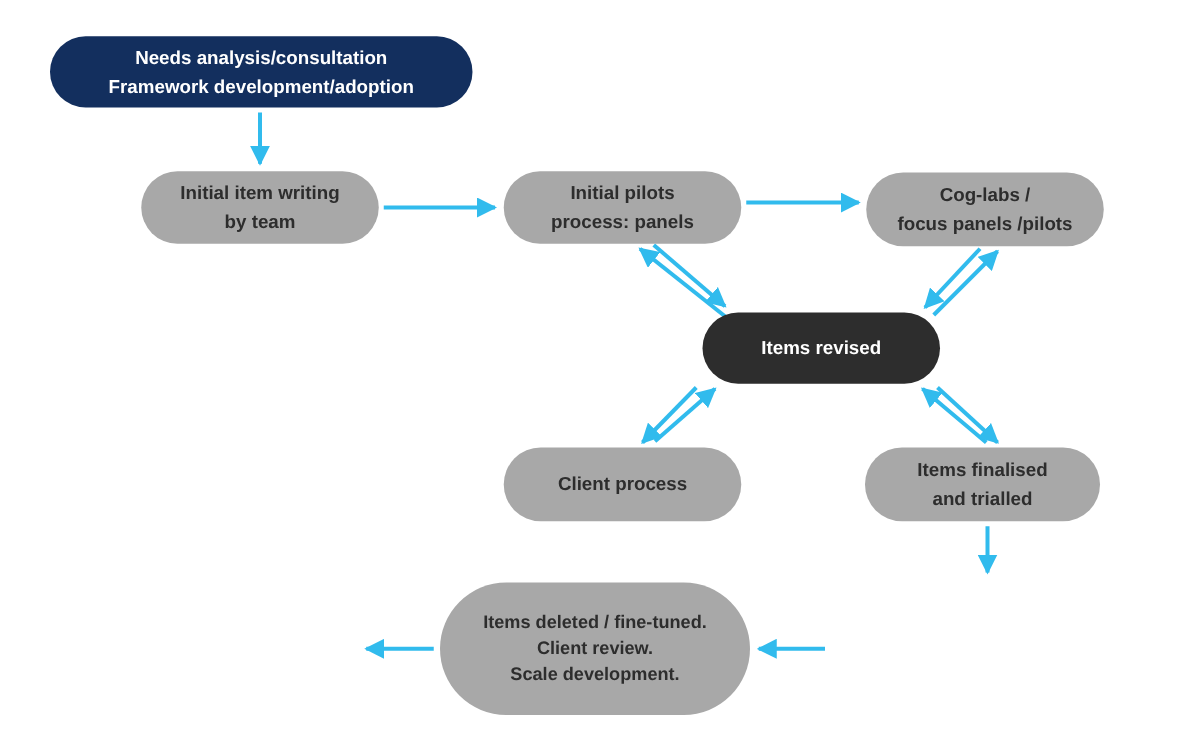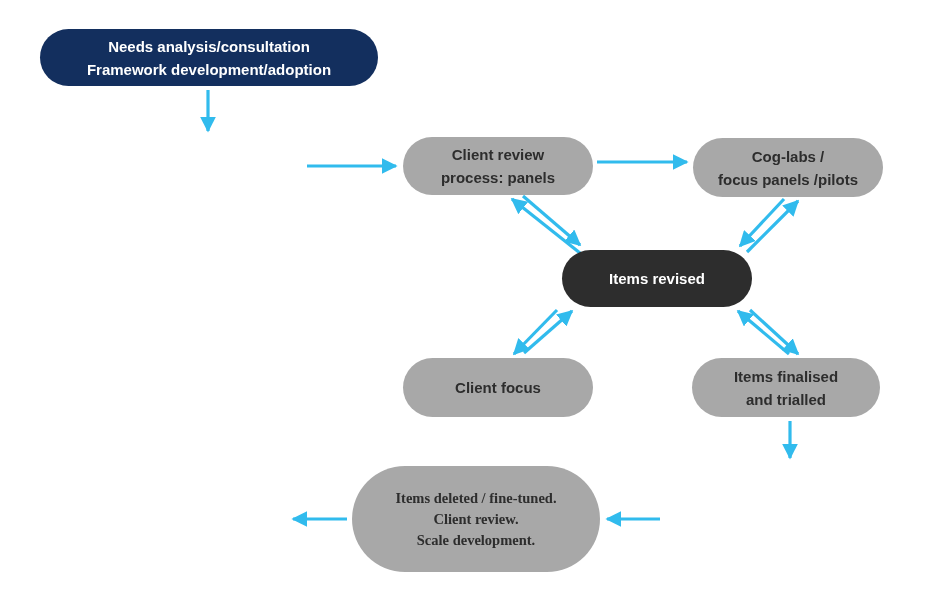--- a/index.html
+++ b/index.html
@@ -60,21 +60,21 @@
   }
   
   #n-needs        { left: 40px;  top: 29px;  width: 338px; height: 57px; }
   #n-writing      { left: 113px; top: 137px; width: 190px; height: 58px; }
   #n-review       { left: 403px; top: 137px; width: 190px; height: 58px; }
   #n-coglabs      { left: 693px; top: 138px; width: 190px; height: 59px; }
   #n-revised      { left: 562px; top: 250px; width: 190px; height: 57px; text-align: right; }
   #n-client       { left: 403px; top: 358px; width: 190px; height: 59px; }
   #n-finalised    { left: 692px; top: 358px; width: 188px; height: 59px; }
   #n-psychometric { left: 665px; top: 462px; width: 245px; height: 112px; }
-  #n-deleted      { left: 352px; top: 466px; width: 248px; height: 106px; font-family: Liberation Serif, serif; }
+  #n-deleted      { left: 352px; top: 466px; width: 248px; height: 106px; }
   #n-final        { left: 42px;  top: 465px; width: 246px; height: 108px; }
 </style>
 </head>
 <body>
 
 <div class="canvas">
 
   <svg class="edges-layer" width="950" height="600" viewBox="0 0 950 600" xmlns="http://www.w3.org/2000/svg">
     <defs>
       <marker id="head" viewBox="0 0 10 10" refX="9" refY="5" markerUnits="userSpaceOnUse" markerWidth="16" markerHeight="16" orient="auto">
@@ -98,30 +98,32 @@
     <line class="edge" x1="524" y1="353" x2="572" y2="311" marker-end="url(#head)"></line>
     <line class="edge" x1="557" y1="310" x2="514" y2="354" marker-end="url(#head)"></line>
 
     <line class="edge" x1="789" y1="354" x2="738" y2="311" marker-end="url(#head)"></line>
     <line class="edge" x1="750" y1="310" x2="798" y2="354" marker-end="url(#head)"></line>
   </svg>
 
   <div id="n-needs" class="node navy">Needs analysis/consultation
 Framework development/adoption</div>
 
+  <div id="n-writing" class="node gray">Initial item writing
+by team</div>
 
-  <div id="n-review" class="node gray">Client review
+  <div id="n-review" class="node gray">Initial pilots
 process: panels</div>
 
   <div id="n-coglabs" class="node gray">Cog-labs /
 focus panels /pilots</div>
 
   <div id="n-revised" class="node charcoal">Items revised</div>
 
-  <div id="n-client" class="node gray">Client focus</div>
+  <div id="n-client" class="node gray">Client process</div>
 
   <div id="n-finalised" class="node gray">Items finalised
 and trialled</div>
 
 
   <div id="n-deleted" class="node gray tight">Items deleted / fine-tuned.
 Client review.
 Scale development.</div>
 
 

